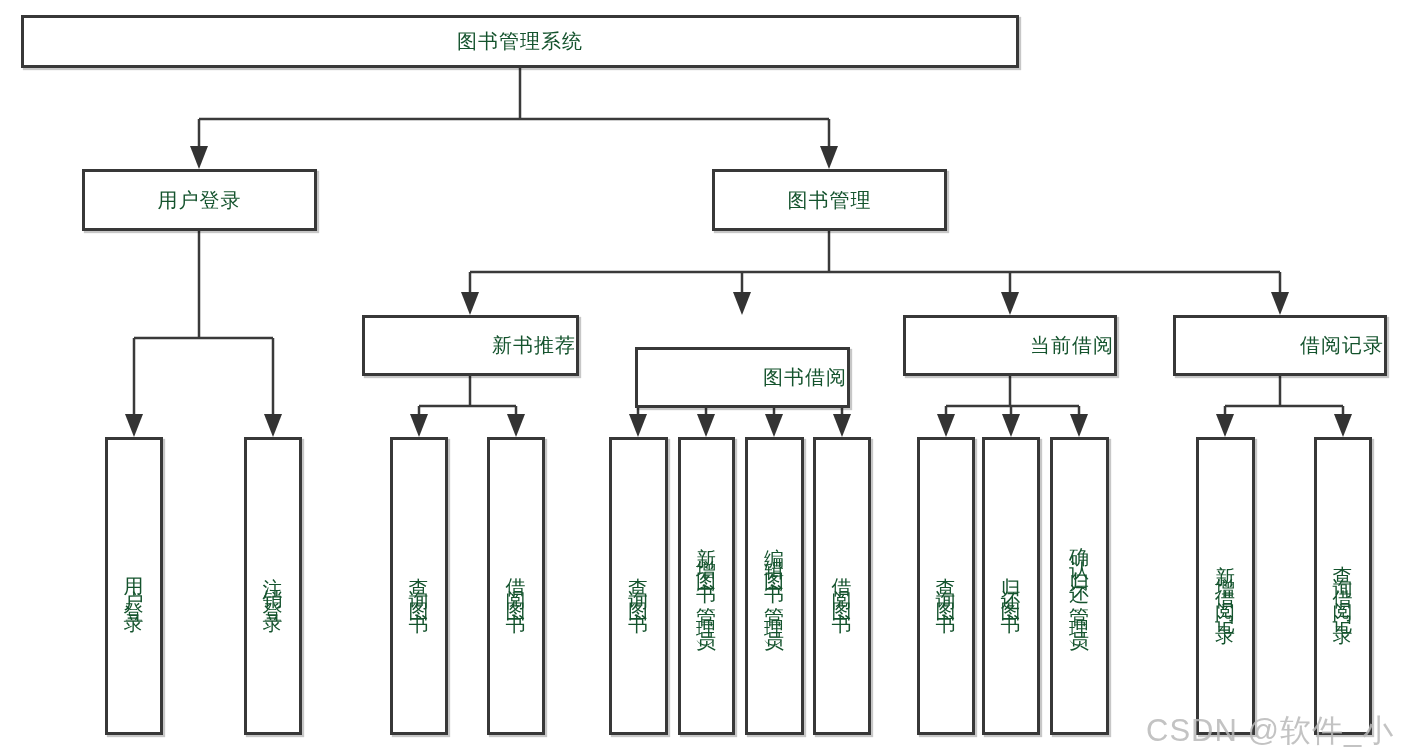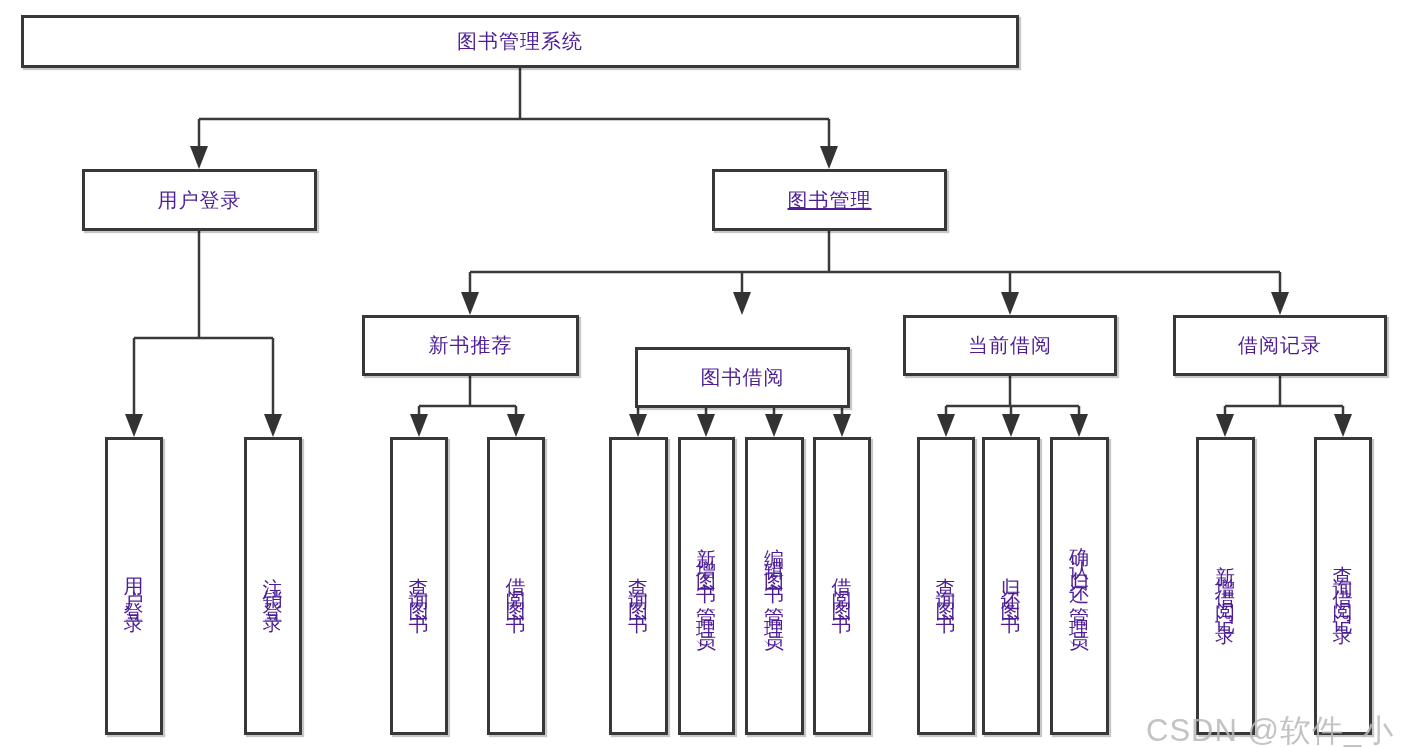--- a/index.html
+++ b/index.html
@@ -11,28 +11,28 @@
     overflow:hidden;
   }
   #wires{position:absolute;left:0;top:0;width:1405px;height:747px;}
   .node{
     position:absolute;
     box-sizing:border-box;
     background:#ffffff;
     border:3px solid #383838;
     box-shadow:2px 2px 1px rgba(0,0,0,0.22);
     display:flex;align-items:center;justify-content:center;
-    color:#4c1d95;
+    color:#14532d;
     font-size:20px;
     letter-spacing:1px;
     white-space:nowrap;
   }
   .root{left:21px;top:15px;width:998px;height:53px;}
   .lvl2{top:169px;width:235px;height:62px;}
-  .lvl3{top:315px;height:61px;}
+  .lvl3{top:315px;height:61px;justify-content:flex-end;}
   .leaf{top:437px;height:298px;}
   .leaf .vtext{
     writing-mode:vertical-rl;
     text-orientation:mixed;
     letter-spacing:12px;
     font-size:20px;
     line-height:1;
   }
   #watermark{
     position:absolute;
@@ -112,21 +112,21 @@
     <polygon class="head" points="1334,414 1352,414 1343,437"></polygon>
   </svg>
 
   <div class="node root">
     <span>图书管理系统</span>
   </div>
 
   <div class="node lvl2" style="left:82px;">
     <span>用户登录</span>
   </div>
-  <div class="node lvl2" style="left:712px;text-decoration:underline;">
+  <div class="node lvl2" style="left:712px;">
     <span>图书管理</span>
   </div>
 
   <div class="node lvl3" style="left:362px;width:217px;">
     <span>新书推荐</span>
   </div>
   <div class="node lvl3" style="left:635px;width:215px;margin-top:32px;">
     <span>图书借阅</span>
   </div>
   <div class="node lvl3" style="left:903px;width:214px;">

